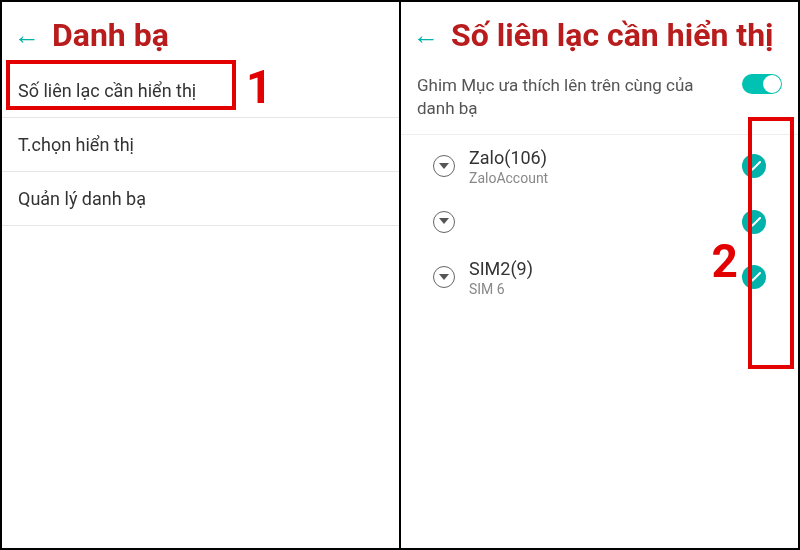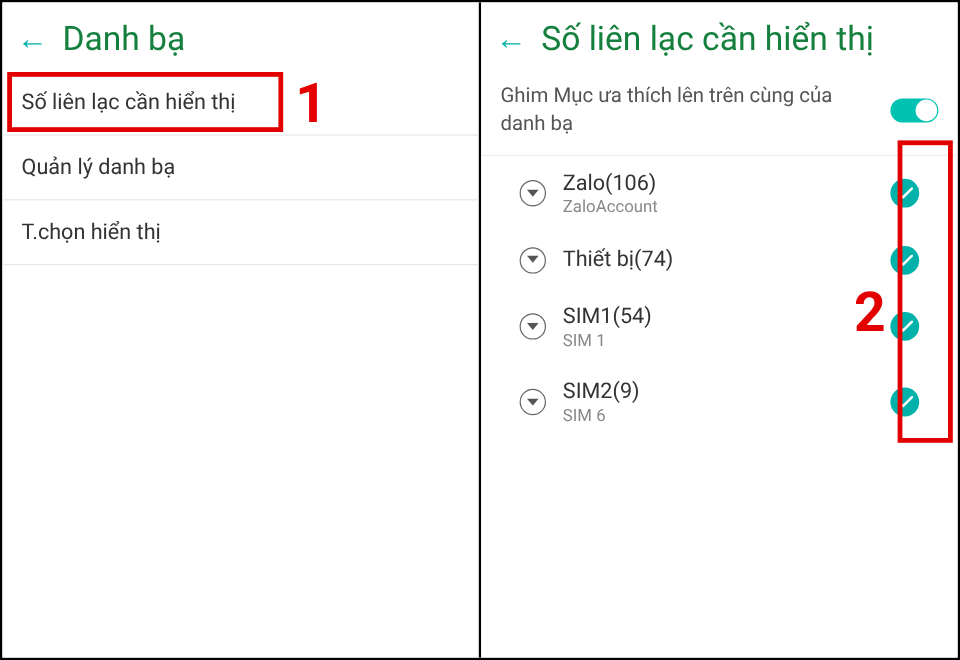--- a/index.html
+++ b/index.html
@@ -30,23 +30,23 @@
     padding: 14px 12px 10px 12px;
     gap: 12px;
   }
   .back-arrow {
     color: #00b2a9;
     font-size: 26px;
     line-height: 1;
     font-weight: 300;
   }
   .header-title {
-    color: #15803d;
-    font-size: 28px;
-    font-weight: 400;
+    color: #b91c1c;
+    font-size: 32px;
+    font-weight: 700;
   }
   .list-item {
     padding: 16px 16px;
     border-bottom: 1px solid #e6e6e6;
     font-size: 18px;
     color: #333;
   }
   .hl-box-1 {
     position: absolute;
     top: 58px;
@@ -60,21 +60,20 @@
     position: absolute;
     top: 58px;
     left: 244px;
     color: #e30000;
     font-size: 46px;
     font-weight: 700;
   }
   
   .pin-row {
     display: flex;
-    align-items: center;
     padding: 10px 16px 14px 16px;
     gap: 10px;
     border-bottom: 1px solid #eee;
   }
   .pin-text {
     flex: 1;
     color: #555;
     font-size: 17px;
     line-height: 1.35;
   }
@@ -156,22 +155,22 @@
 <body>
 
 <div class="container">
 
   <div class="pane pane-left">
     <div class="header">
       <span class="back-arrow">←</span>
       <span class="header-title">Danh bạ</span>
     </div>
     <div class="list-item">Số liên lạc cần hiển thị</div>
+    <div class="list-item">T.chọn hiển thị</div>
     <div class="list-item">Quản lý danh bạ</div>
-    <div class="list-item">T.chọn hiển thị</div>
 
     <div class="hl-box-1"></div>
     <div class="num-1">1</div>
   </div>
 
   <div class="pane">
     <div class="header">
       <span class="back-arrow">←</span>
       <span class="header-title">Số liên lạc cần hiển thị</span>
     </div>
@@ -198,60 +197,43 @@
       </div>
     </div>
 
     <div class="acct-row">
       <div class="expand">
         <svg width="10" height="7" viewBox="0 0 10 7">
             <path d="M0 0 L5 6 L10 0 Z" fill="#555"></path>
           </svg>
       </div>
       <div class="acct-text">
-        <div class="acct-title">Thiết bị(74)</div>
       </div>
       <div class="check">
         <svg width="13" height="10" viewBox="0 0 13 10">
             <path d="M1 5 L4.5 8.5 L12 1" stroke="#fff" stroke-width="2" fill="none" stroke-linecap="round" stroke-linejoin="round"></path>
           </svg>
       </div>
     </div>
+
 
     <div class="acct-row">
       <div class="expand">
         <svg width="10" height="7" viewBox="0 0 10 7">
             <path d="M0 0 L5 6 L10 0 Z" fill="#555"></path>
           </svg>
       </div>
       <div class="acct-text">
-        <div class="acct-title">SIM1(54)</div>
-        <div class="acct-sub">SIM 1</div>
+        <div class="acct-title">SIM2(9)</div>
+        <div class="acct-sub">SIM 6</div>
       </div>
       <div class="check">
         <svg width="13" height="10" viewBox="0 0 13 10">
             <path d="M1 5 L4.5 8.5 L12 1" stroke="#fff" stroke-width="2" fill="none" stroke-linecap="round" stroke-linejoin="round"></path>
           </svg>
       </div>
     </div>
 
-    <div class="acct-row">
-      <div class="expand">
-        <svg width="10" height="7" viewBox="0 0 10 7">
-            <path d="M0 0 L5 6 L10 0 Z" fill="#555"></path>
-          </svg>
-      </div>
-      <div class="acct-text">
-        <div class="acct-title">SIM2(9)</div>
-        <div class="acct-sub">SIM 6</div>
-      </div>
-      <div class="check">
-        <svg width="13" height="10" viewBox="0 0 13 10">
-            <path d="M1 5 L4.5 8.5 L12 1" stroke="#fff" stroke-width="2" fill="none" stroke-linecap="round" stroke-linejoin="round"></path>
-          </svg>
-      </div>
-    </div>
-
     <div class="hl-box-2"></div>
     <div class="num-2">2</div>
   </div>
 
 </div>
 
 </body></html>

